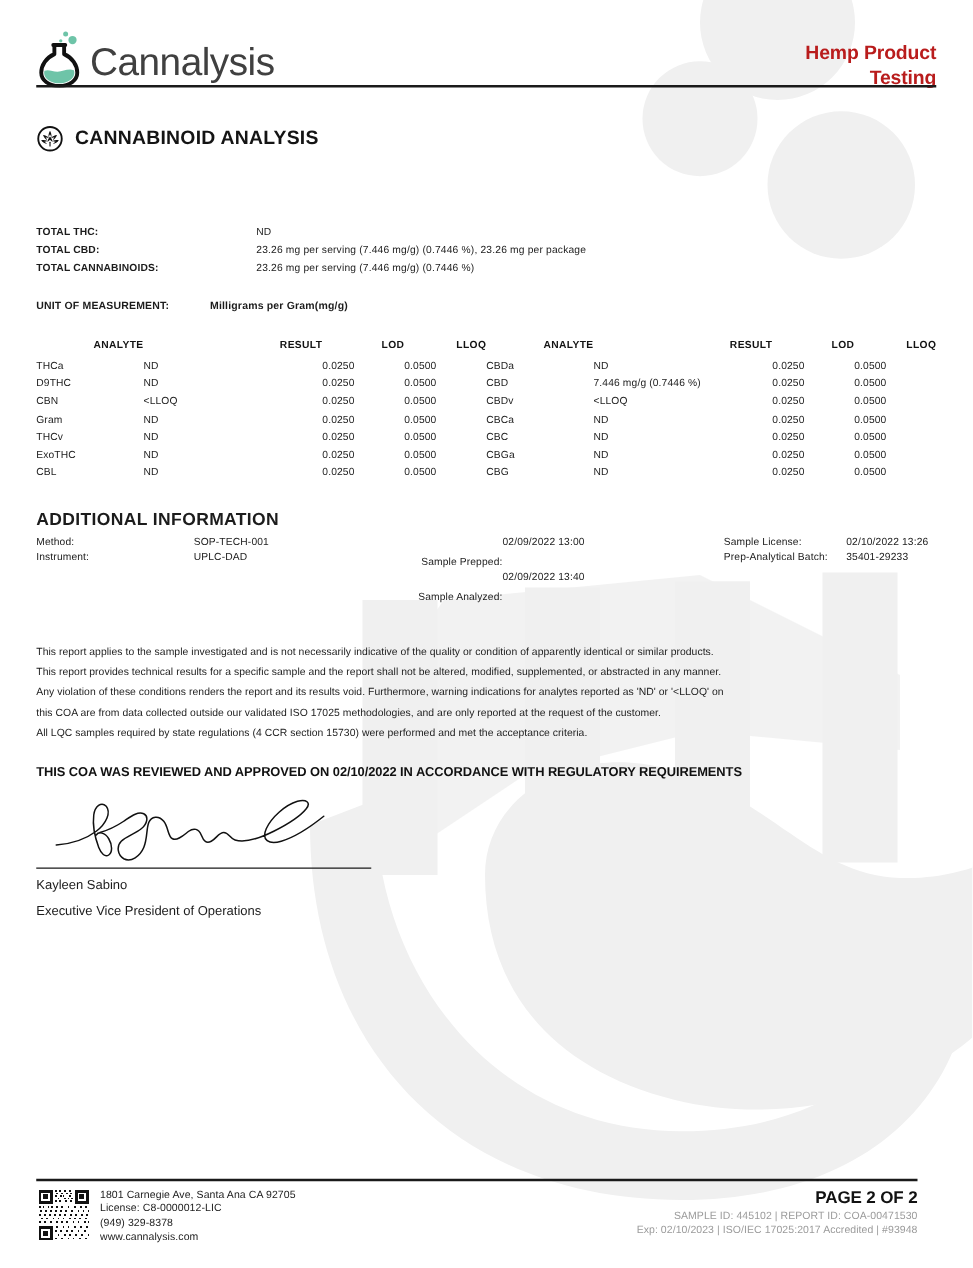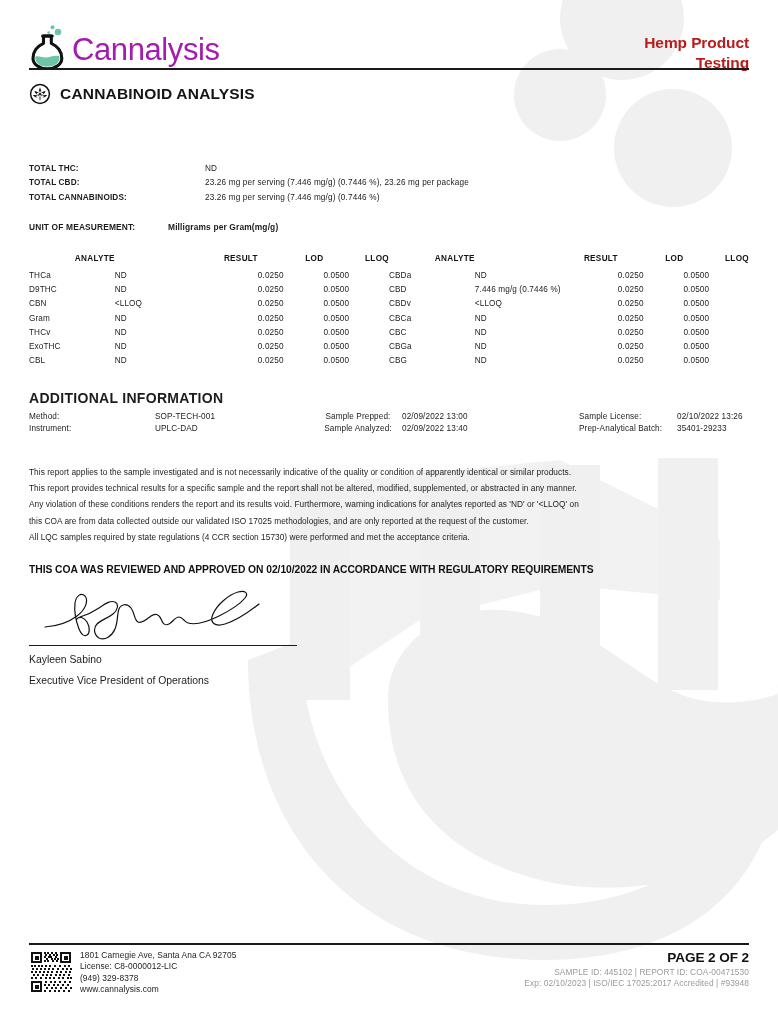--- a/index.html
+++ b/index.html
@@ -42,21 +42,21 @@
     align-items: flex-start;
     justify-content: space-between;
     padding-top: 24px;
     height: 62px;
   }
   .brand { display: flex; align-items: center; gap: 2px; }
   .brand-logo { width: 40px; height: 46px; display: block; }
   .brand-word {
     font-size: 31px;
     letter-spacing: -0.4px;
-    color: #a21caf;
+    color: #404040;
     font-weight: 400;
     line-height: 1;
     margin-left: 1px;
     margin-top: 4px;
   }
   .header-right {
     text-align: right;
     font-size: 15.5px;
     font-weight: bold;
     line-height: 1.28;
@@ -69,21 +69,21 @@
     z-index: 2;
     margin: 6px 29px 0 29px;
     border-top: 2.2px solid #1a1a1a;
   }
 
   
   .section-title-row {
     display: flex;
     align-items: center;
     gap: 9px;
-    margin-top: 13px;
+    margin-top: 30px;
   }
   .leaf-badge { width: 22px; height: 22px; display: block; }
   .section-title {
     font-size: 15.5px;
     font-weight: bold;
     letter-spacing: 0.2px;
     color: #141414;
   }
 
   
@@ -156,21 +156,21 @@
     line-height: 12.6px;
     letter-spacing: 0.12px;
   }
   .addl-col { display: flex; }
   .addl-col.col1 { width: 285px; gap: 48px; }
   .addl-col.col2 { width: 265px; }
   .addl-col.col3 { width: 200px; }
   .addl-k { white-space: nowrap; }
   .addl-v { white-space: nowrap; }
   .col1 .addl-k { width: 78px; }
-  .col2 .addl-k { width: 88px; text-align: center; }
+  .col2 .addl-k { width: 88px; text-align: right; margin-top: 16px; }
   .col3 .addl-k { width: 98px; text-align: left; }
 
   
   .disclaimer {
     margin-top: 28px;
     font-size: 8.3px;
     line-height: 16.2px;
     color: #1c1c1c;
     letter-spacing: 0.04px;
   }
@@ -193,21 +193,21 @@
     font-size: 10.4px;
     line-height: 15px;
     color: #1c1c1c;
     white-space: nowrap;
   }
 
   
   .footer {
     position: absolute;
     left: 29px;
-    right: 29px;
+    right: 44px;
     bottom: 18px;
     z-index: 3;
   }
   .footer-rule { border-top: 2.2px solid #1a1a1a; }
   .footer-inner {
     display: flex;
     justify-content: space-between;
     align-items: flex-start;
     padding-top: 5px;
   }

